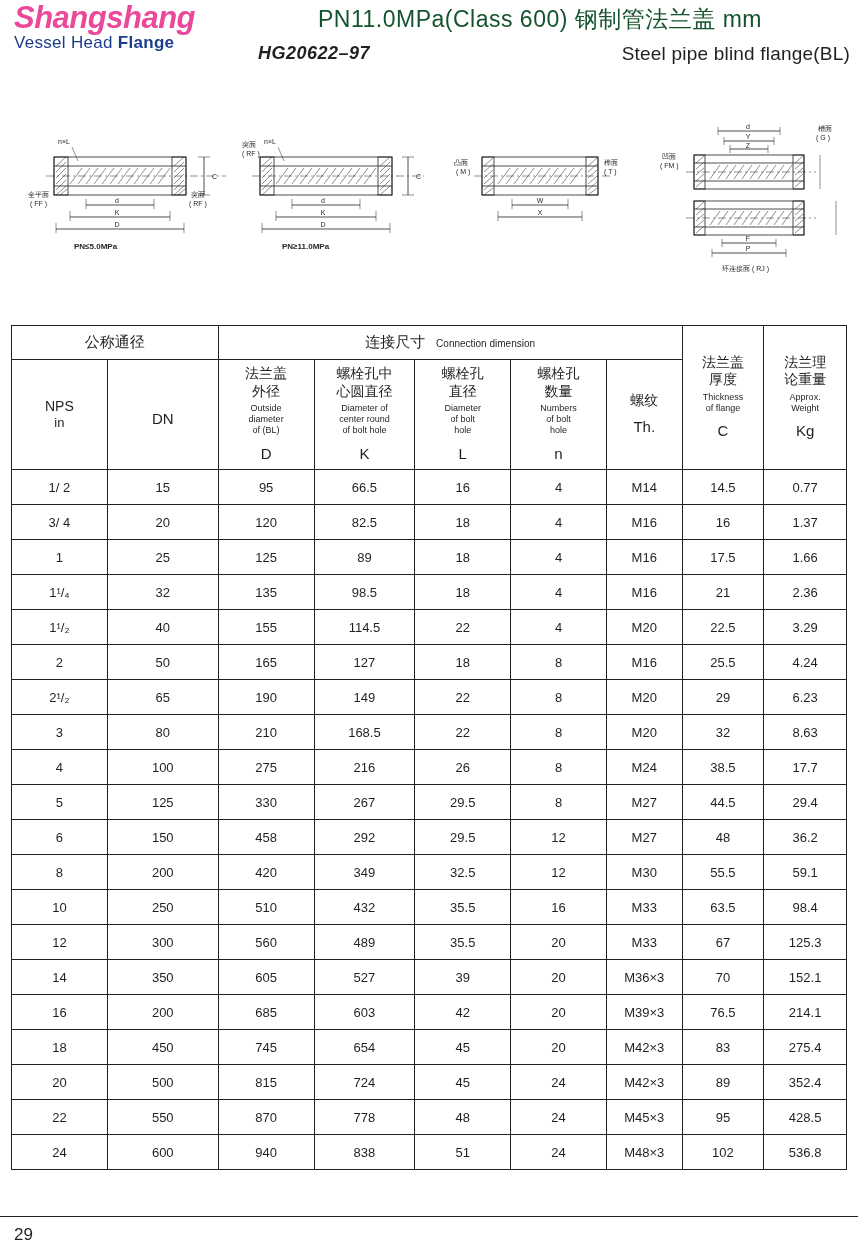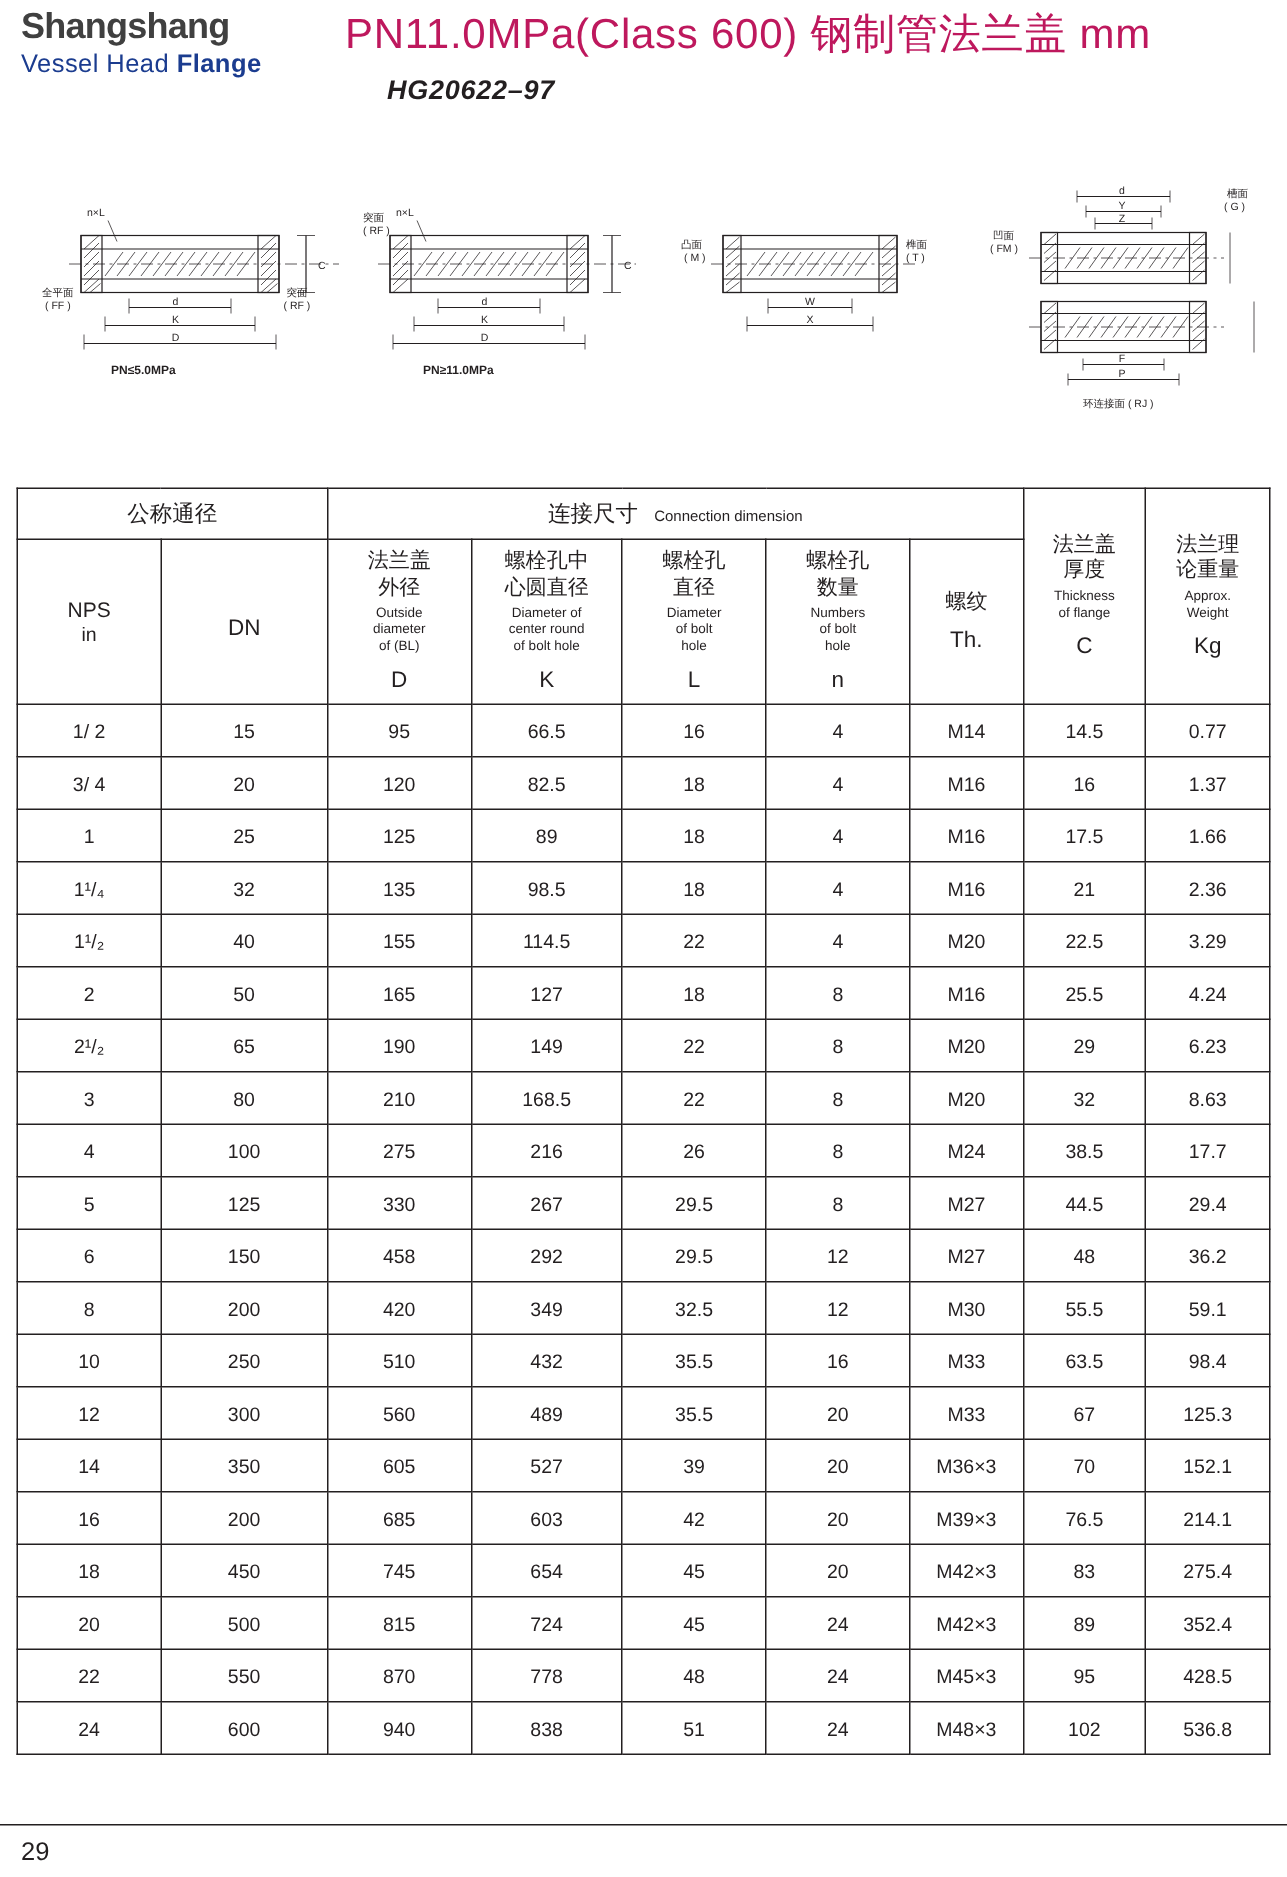--- a/index.html
+++ b/index.html
@@ -23,46 +23,47 @@
   }
   .logo {
     position: absolute;
     left: 14px;
     top: 4px;
     width: 200px;
   }
   .logo-line1 {
     font-family: "Liberation Sans", sans-serif;
     font-weight: bold;
-    font-size: 24px;
-    color: #404040;
+    font-style: italic;
+    font-size: 31px;
+    color: #ec4899;
     letter-spacing: -0.5px;
     line-height: 28px;
   }
   .logo-line2 {
     font-family: "Liberation Sans", sans-serif;
     font-size: 17px;
     color: #1b3c8f;
     letter-spacing: 0.3px;
     line-height: 20px;
     margin-top: 1px;
   }
   .logo-line2 b { font-weight: bold; }
 
   .title-block {
     position: absolute;
     left: 230px;
     right: 8px;
     top: 4px;
   }
   .title-main {
-    font-size: 28px;
-    color: #be185d;
+    font-size: 23px;
+    color: #14532d;
     letter-spacing: 0.5px;
-    text-align: left;
+    text-align: center;
     white-space: nowrap;
   }
   .title-row2 {
     display: flex;
     justify-content: space-between;
     margin-top: 8px;
   }
   .title-std {
     font-size: 18px;
     font-style: italic;
@@ -137,20 +138,21 @@
 <div class="header">
   <div class="logo">
     <div class="logo-line1">Shangshang</div>
     <div class="logo-line2"><span>Vessel Head </span><b>Flange</b></div>
   </div>
 
   <div class="title-block">
     <div class="title-main">PN11.0MPa(Class 600) 钢制管法兰盖  mm</div>
     <div class="title-row2">
       <div class="title-std">HG20622–97</div>
+      <div class="title-en">Steel pipe blind flange(BL)</div>
     </div>
   </div>
 </div>
 
 <div class="figures">
 
   <div class="fig" style="left:26px; top:10px;">
     <svg width="210" height="150" viewBox="0 0 210 150">
       <g stroke="#231f20" fill="none" stroke-width="0.8">
 

